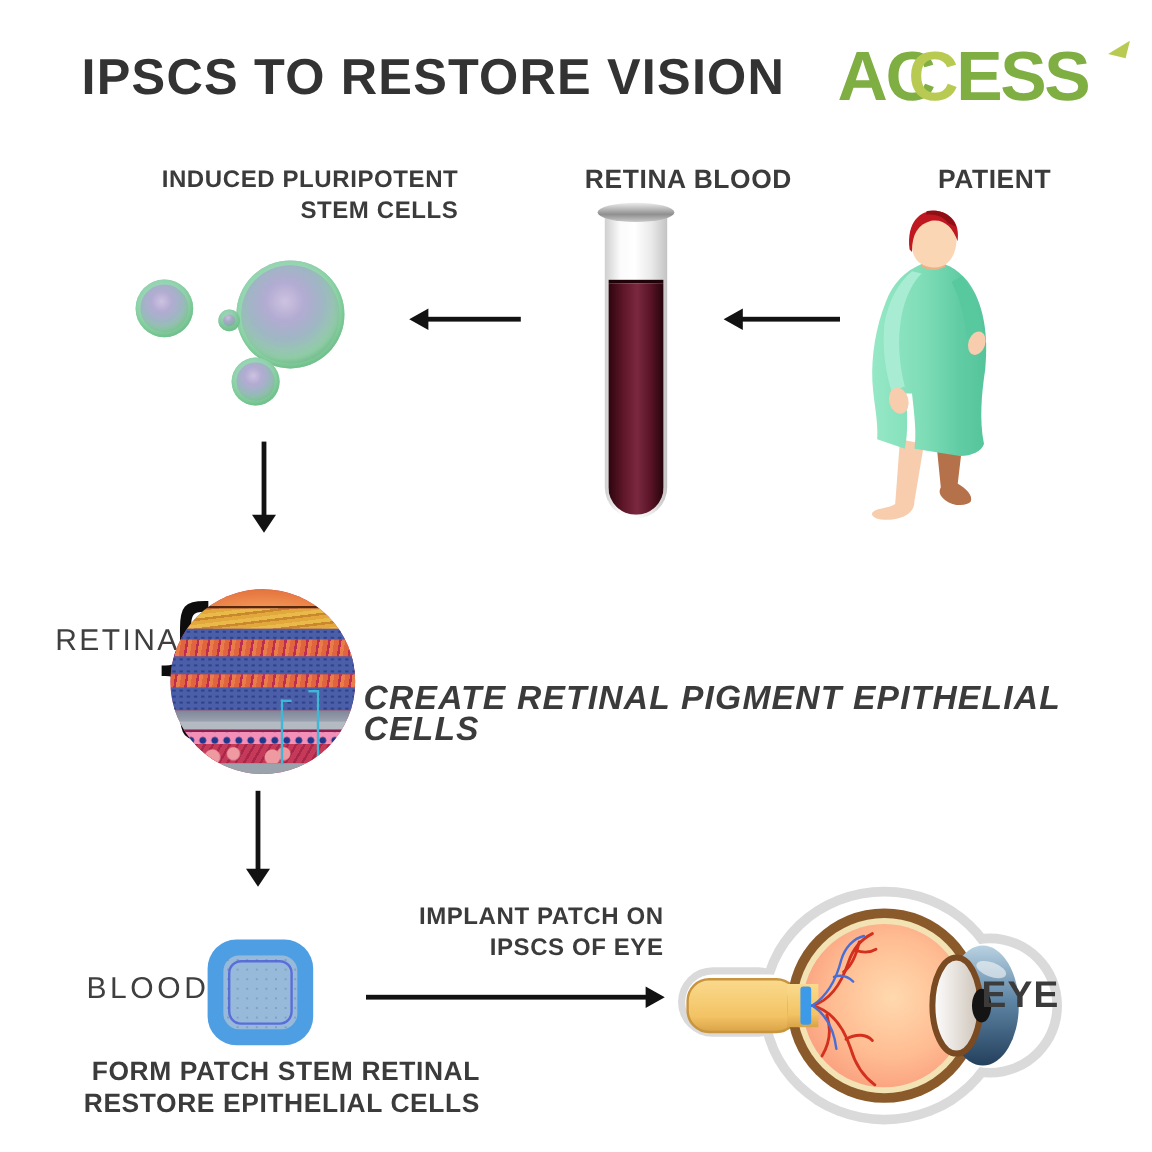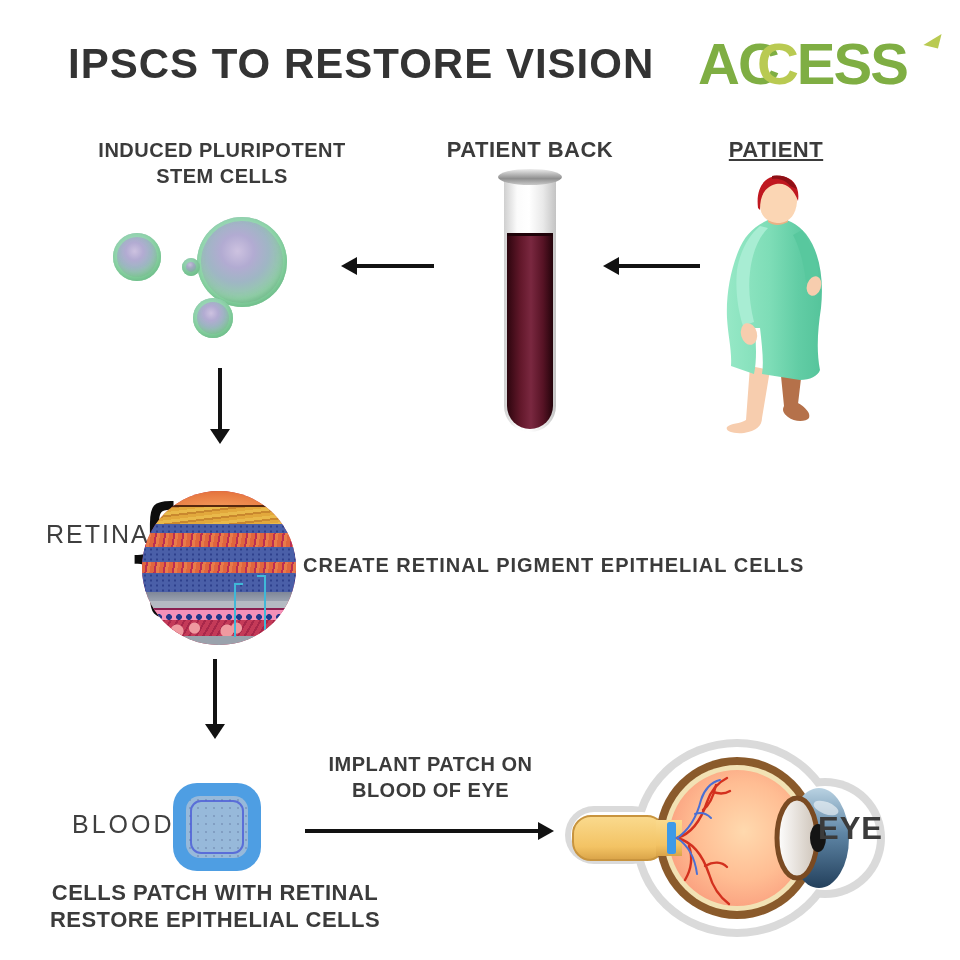--- a/index.html
+++ b/index.html
@@ -2,25 +2,25 @@
 <html><head>
 <meta charset="utf-8">
 <style>
   html,body{margin:0;padding:0;background:#ffffff;}
   #canvas{position:relative;width:960px;height:960px;background:#ffffff;overflow:hidden;
           font-family:"Liberation Sans","DejaVu Sans",sans-serif;color:#3b3b3b;}
 
   
   .title{position:absolute;left:68px;top:40px;font-size:42px;font-weight:700;
          letter-spacing:1px;color:#333333;white-space:nowrap;}
-  .lbl{position:absolute;font-weight:700;color:#3b3b3b;text-align:center;letter-spacing:.5px;line-height:26px;}
+  .lbl{position:absolute;font-weight:700;color:#3b3b3b;text-align:right;letter-spacing:.5px;line-height:26px;}
   .lbl-ipsc{left:62px;top:137px;width:320px;font-size:20px;}
   .lbl-blood{left:400px;top:137px;width:260px;font-size:22px;}
-  .lbl-patient{left:676px;top:137px;width:200px;font-size:22px;text-decoration:underline;}
-  .lbl-create{left:303px;top:552px;width:640px;font-size:20px;text-align:left;letter-spacing:1px;}
+  .lbl-patient{left:676px;top:137px;width:200px;font-size:22px;}
+  .lbl-create{left:303px;top:569px;width:640px;font-size:28px;text-align:left;letter-spacing:1px;font-style:italic;}
   .lbl-implant{left:308px;top:751px;width:245px;font-size:20px;}
   .lbl-form{left:30px;top:879px;width:370px;font-size:22px;line-height:27px;}
   .lbl-eye{left:818px;top:816px;font-size:31px;font-weight:700;letter-spacing:1px;}
   .lbl-light{position:absolute;font-weight:400;color:#3f3f3f;}
   .lbl-retina{left:46px;top:520px;font-size:25px;letter-spacing:2px;}
   .lbl-patch{left:72px;top:810px;font-size:25px;letter-spacing:3px;}
   .brace{position:absolute;left:114px;top:476px;font-size:126px;line-height:156px;
          font-weight:400;color:#0d0d0d;transform:scaleX(.8);font-family:"DejaVu Sans",sans-serif;}
 
   
@@ -107,21 +107,21 @@
   <div class="title">IPSCS TO RESTORE VISION</div>
 
   <div class="logo">
     <div class="logo-word"><span>A</span><span class="c1">C</span><span class="c2">C</span><span>ESS</span><span class="logo-tri"></span></div>
   </div>
 
   <div class="lbl lbl-ipsc">
     <span class="block">INDUCED PLURIPOTENT</span>
     <span class="block">STEM CELLS</span>
   </div>
-  <div class="lbl lbl-blood">PATIENT BACK</div>
+  <div class="lbl lbl-blood">RETINA BLOOD</div>
   <div class="lbl lbl-patient">PATIENT</div>
 
   <div>
     <div class="cell cell-a"></div>
     <div class="cell cell-b"></div>
     <div class="cell cell-c"></div>
     <div class="cell cell-d"></div>
   </div>
 
   <div>
@@ -179,26 +179,26 @@
   </div>
   <div class="lbl lbl-create">CREATE RETINAL PIGMENT EPITHELIAL CELLS</div>
 
   <div class="lbl-light lbl-patch">BLOOD</div>
   <div class="patch-outer">
     <div class="patch-inner">
       <div class="patch-line"></div>
     </div>
   </div>
   <div class="lbl lbl-form">
-    <span class="block">CELLS PATCH WITH RETINAL</span>
+    <span class="block">FORM PATCH STEM RETINAL</span>
     <span class="block">RESTORE EPITHELIAL CELLS</span>
   </div>
   <div class="lbl lbl-implant">
     <span class="block">IMPLANT PATCH ON</span>
-    <span class="block">BLOOD OF EYE</span>
+    <span class="block">IPSCS OF EYE</span>
   </div>
 
   <svg class="eye-svg" viewBox="0 0 332 205">
     <defs>
       <radialGradient id="vit" cx="55%" cy="45%" r="65%">
         <stop offset="0%" stop-color="#ffd9ae"></stop>
           <stop offset="55%" stop-color="#ffbd93"></stop>
           <stop offset="100%" stop-color="#f9997a"></stop>
       </radialGradient>
       <linearGradient id="irisg" x1="0" y1="0" x2="0" y2="1">

